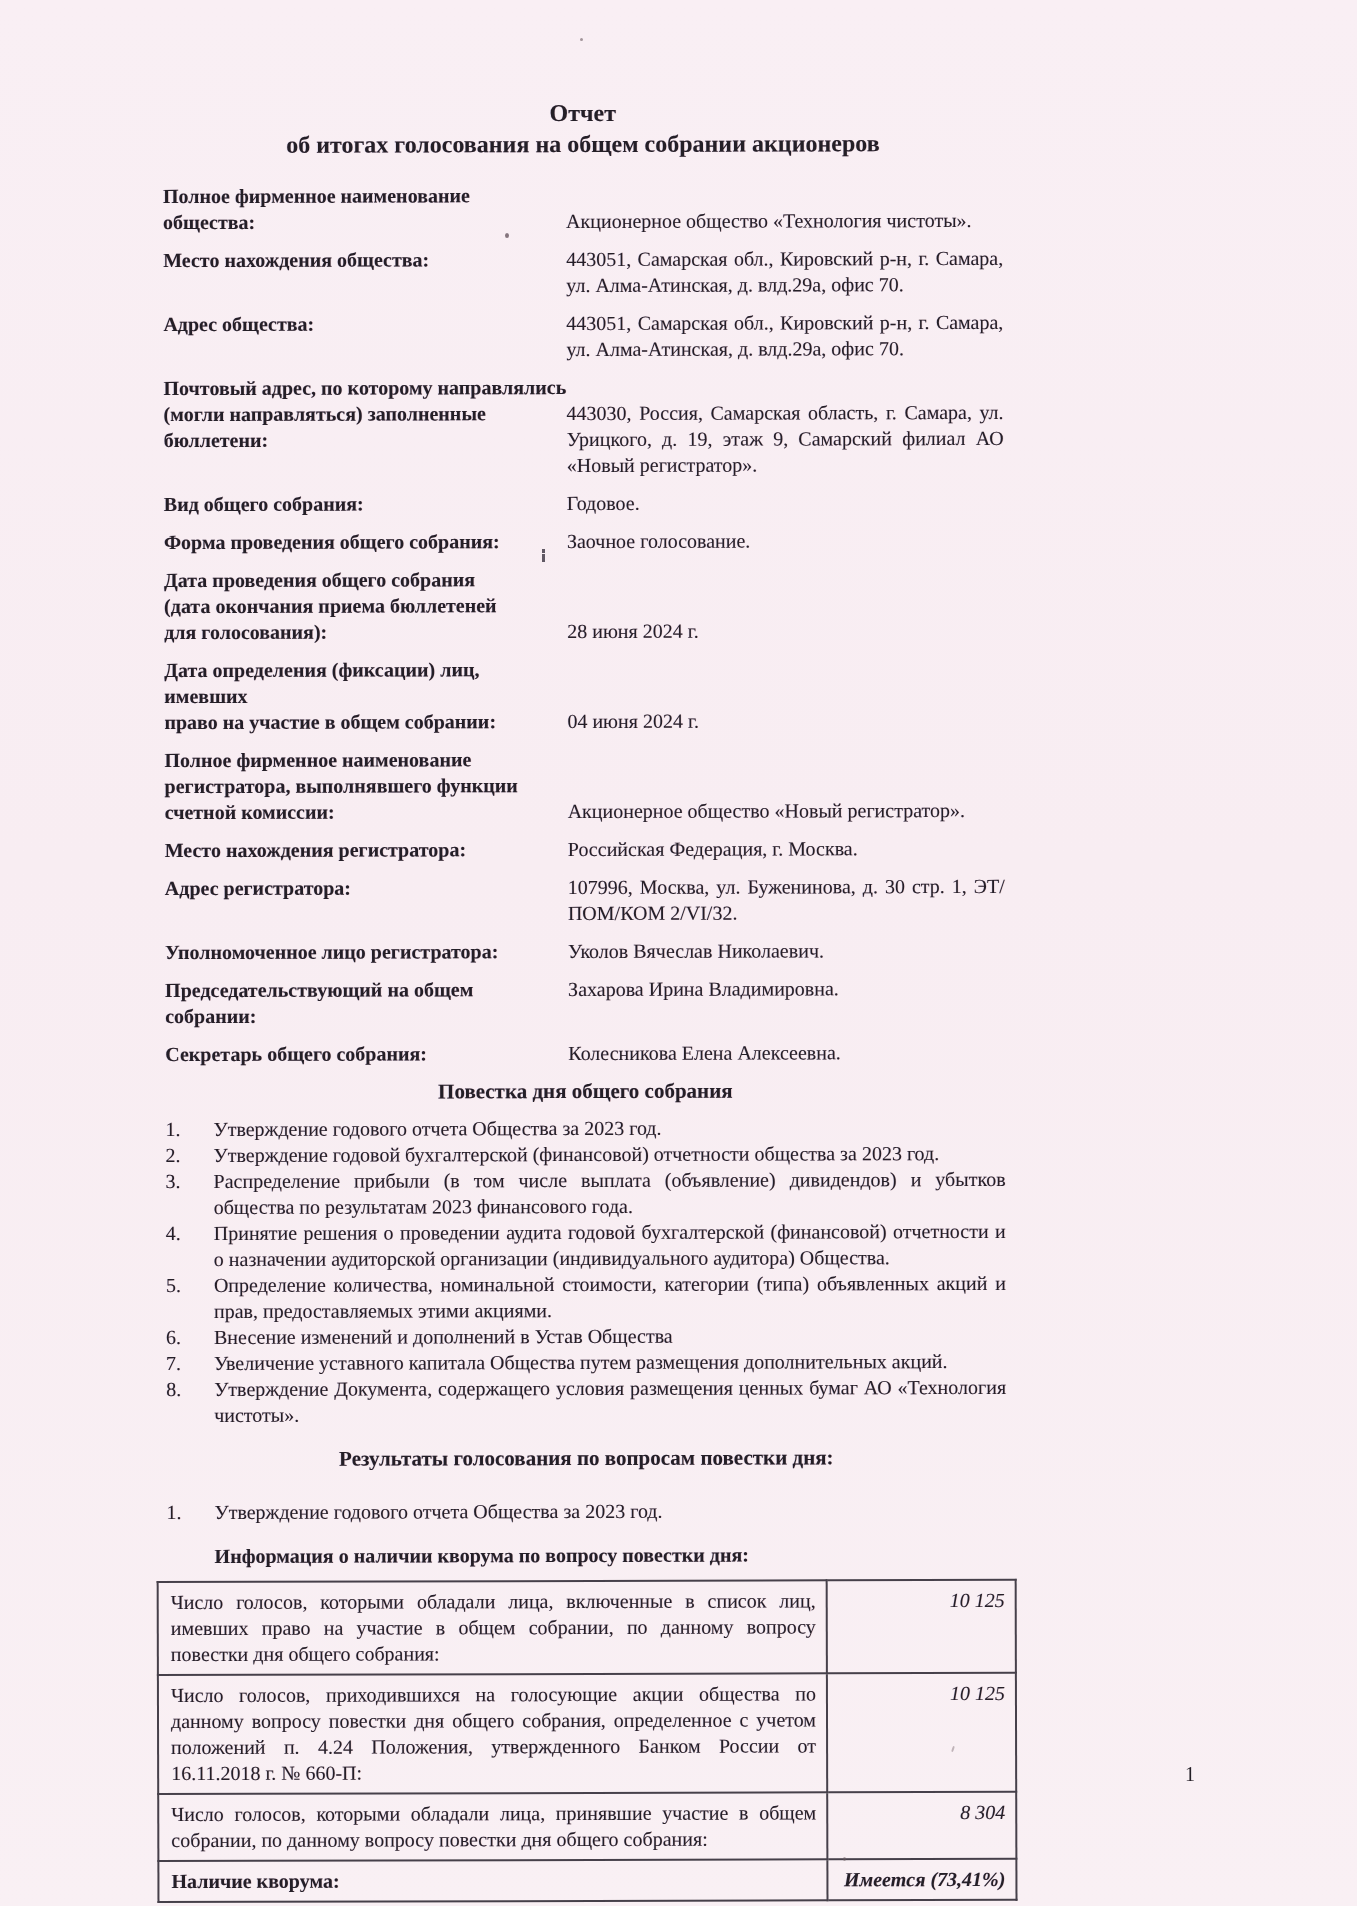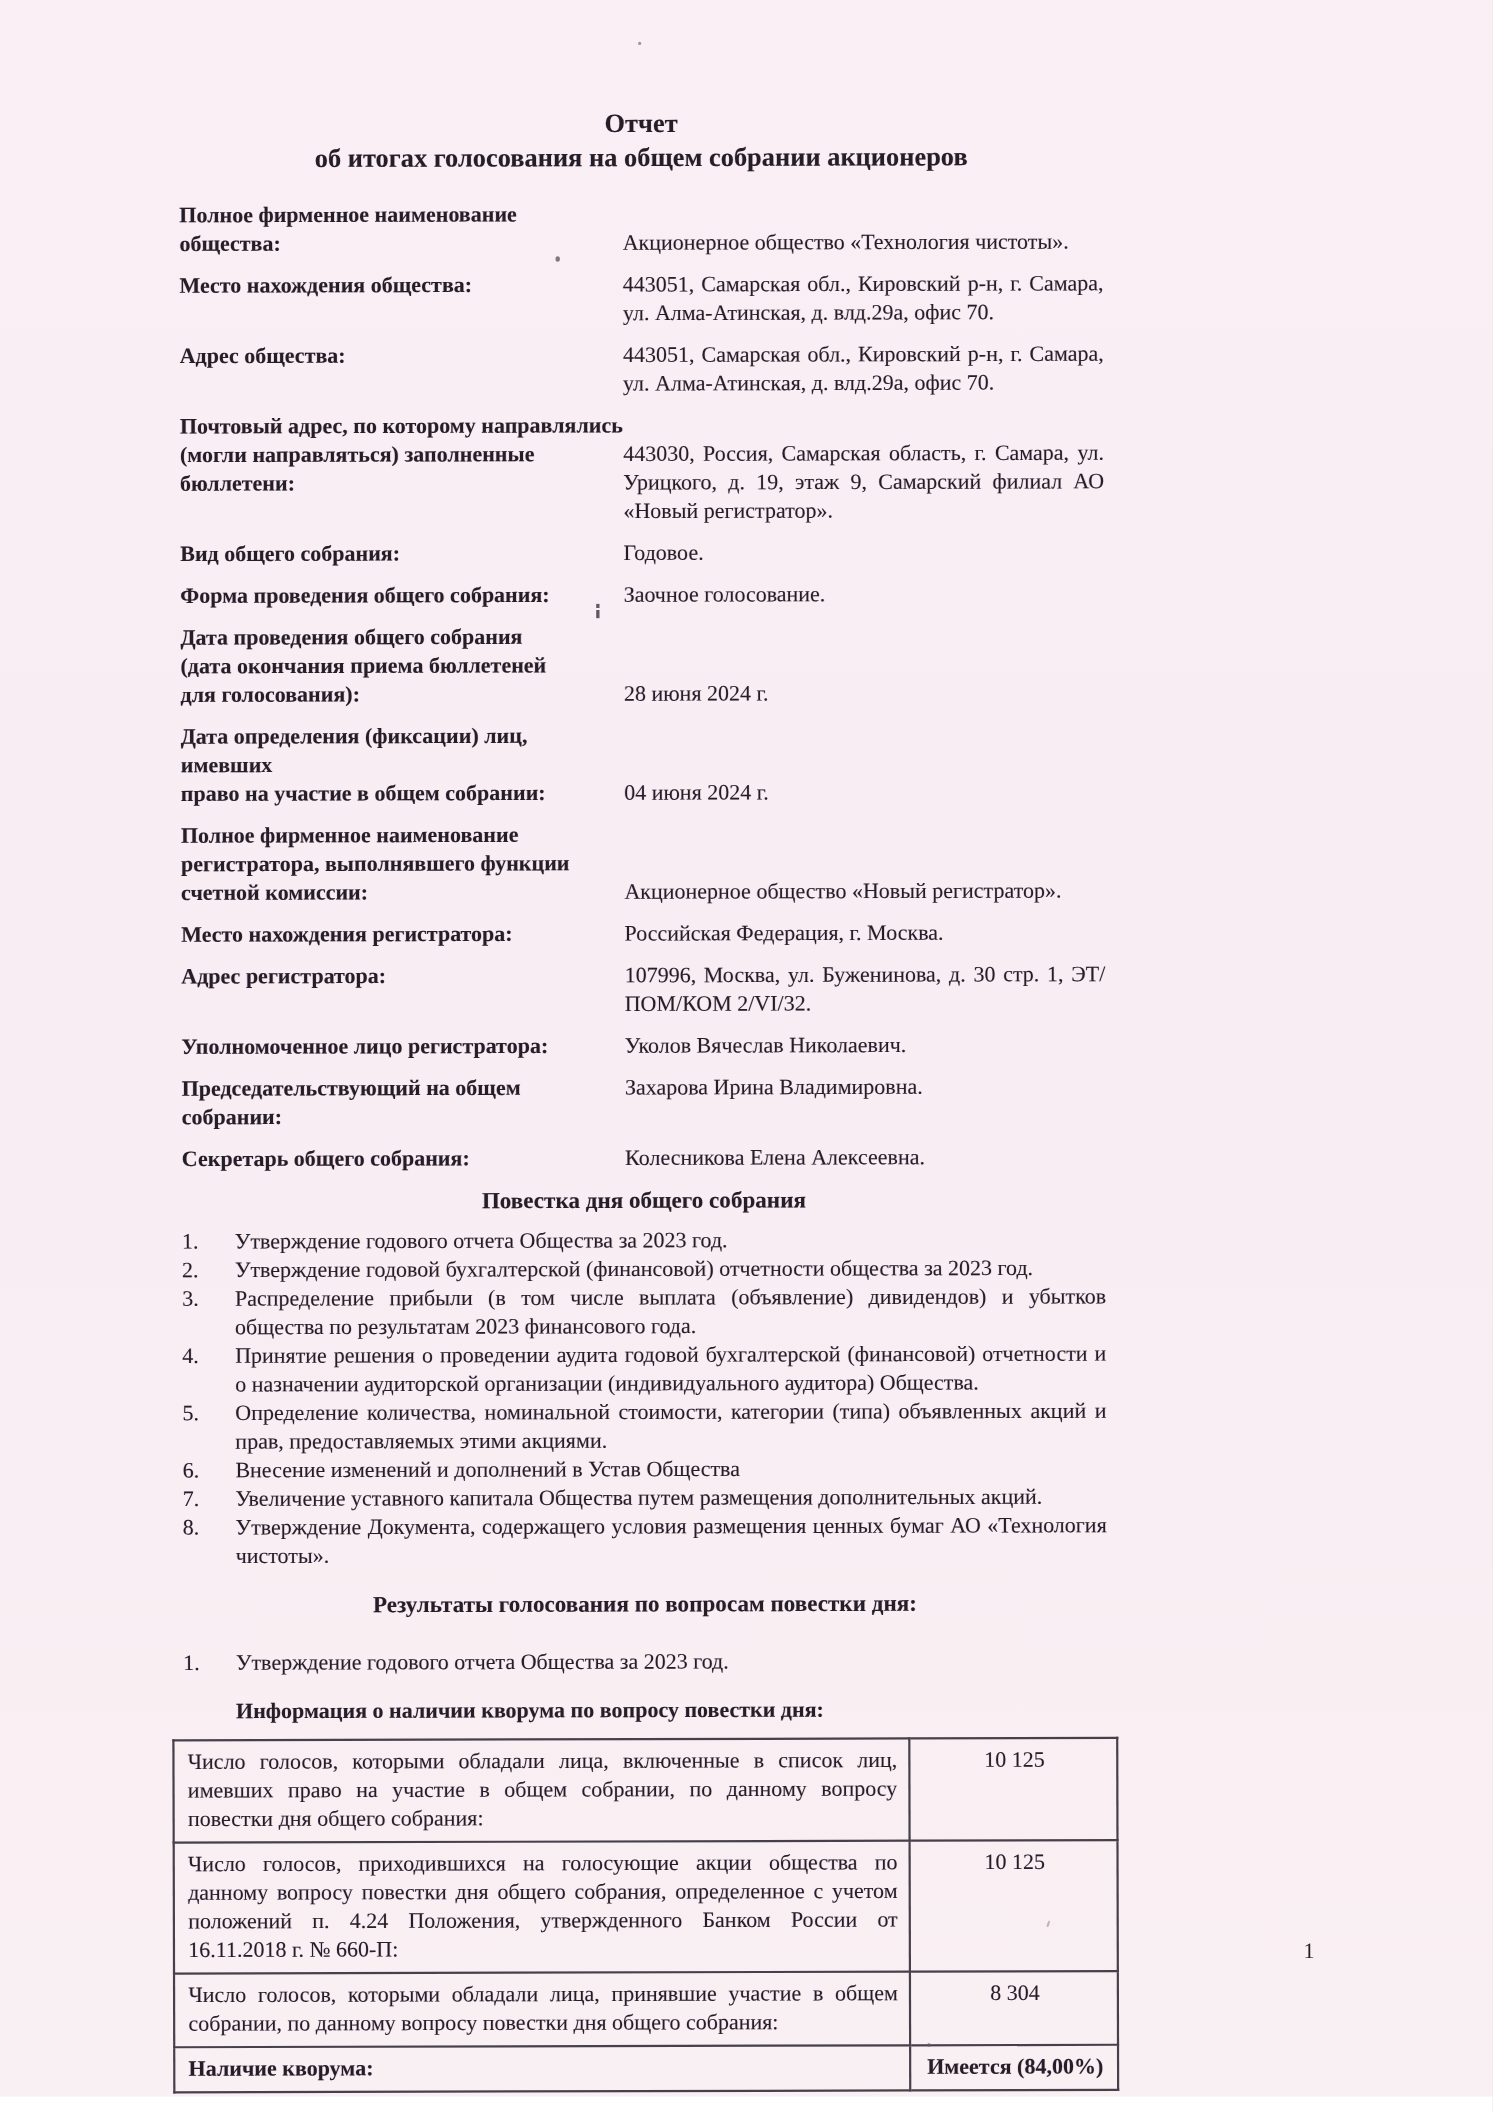--- a/index.html
+++ b/index.html
@@ -54,21 +54,21 @@
     width:850px;
     table-layout:fixed;
   }
   table.quorum td {
     border:2px solid #46404a;
     font-size:20px; line-height:26px;
     padding:6px 10px 7px 12px;
     vertical-align:top;
   }
   td.t-label { width:645px; text-align:justify; }
-  td.t-value { width:165px; text-align:center; vertical-align:bottom; padding-right:12px; }
+  td.t-value { width:165px; text-align:right; vertical-align:bottom; padding-right:12px;font-style:italic; }
   tr.quorum-total td { font-weight:bold; }
 
   .page-num { position:absolute; left:1185px; top:1763px; font-size:20px; }
 
   .scan-edge-bottom { position:absolute; left:0; right:0; bottom:0; height:14px; background:#ffffff; }
 
   .artifact { position:absolute; }
   .a-dot1 { left:505px; top:233px; width:4px; height:5px; background:#5d4c55; border-radius:50%; opacity:.75; }
   .a-mark1 { left:542px; top:549px; width:3px; height:13px;
              background:linear-gradient(#3a3340 0 28%, transparent 28% 42%, #3a3340 42% 100%);
@@ -209,21 +209,21 @@
         <tr>
           <td class="t-label">Число голосов, приходившихся на голосующие акции общества по данному вопросу повестки дня общего собрания, определенное с учетом положений п. 4.24 Положения, утвержденного Банком России от 16.11.2018 г. № 660-П:</td>
           <td class="t-value">10 125</td>
         </tr>
         <tr>
           <td class="t-label">Число голосов, которыми обладали лица, принявшие участие в общем собрании, по данному вопросу повестки дня общего собрания:</td>
           <td class="t-value">8 304</td>
         </tr>
         <tr class="quorum-total">
           <td class="t-label">Наличие кворума:</td>
-          <td class="t-value">Имеется (84,00%)</td>
+          <td class="t-value">Имеется (73,41%)</td>
         </tr>
       </tbody>
     </table>
 
   </div>
 
   <div class="page-num">1</div>
 
   <div class="artifact a-dot1"></div>
   <div class="artifact a-mark1"></div>

